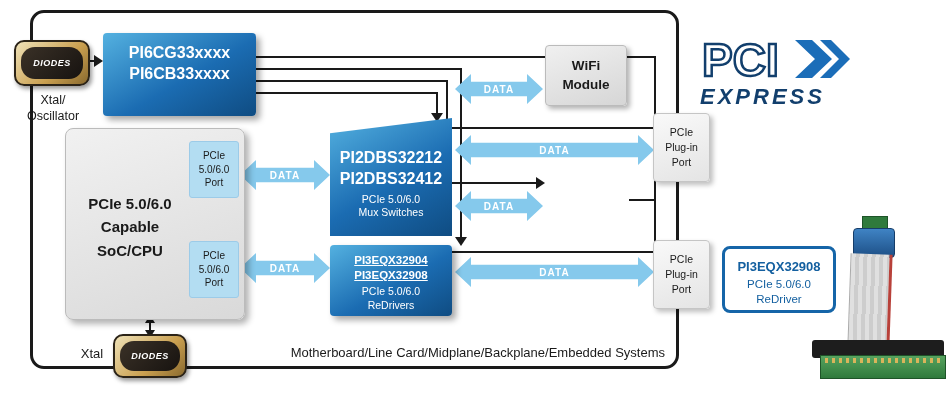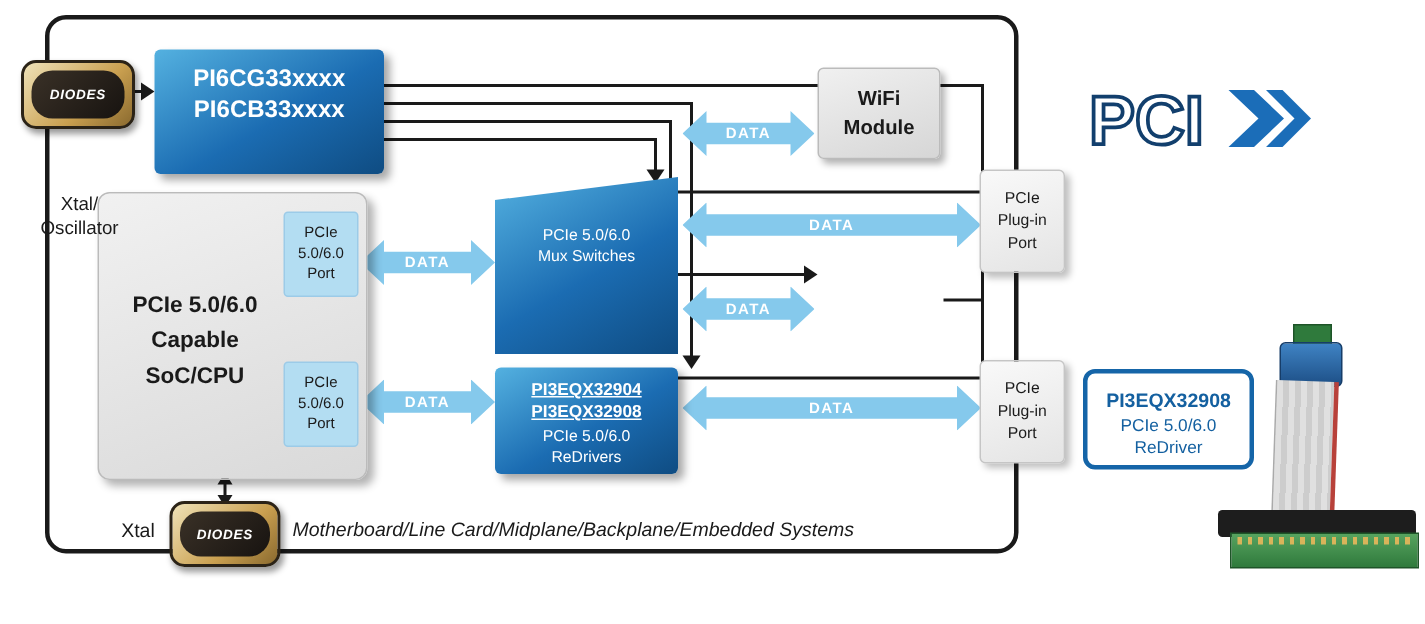--- a/index.html
+++ b/index.html
@@ -77,24 +77,24 @@
   
   .crystal { position:absolute; border-radius:10px; border:2px solid #2b2317;
              background:linear-gradient(135deg,#efe2b8,#caa050 60%,#8a6a2f);
              box-shadow:2px 3px 4px rgba(0,0,0,.4); }
   .crystal-inner { position:absolute; inset:5px; border-radius:14px;
                    background:linear-gradient(135deg,#3a3127,#171310);
                    display:flex; align-items:center; justify-content:center; }
   .crystal-inner span { color:#fff; font-size:9px; font-weight:bold; font-style:italic; letter-spacing:.5px; }
 
   .label { position:absolute; font-size:12.5px; line-height:1.3; text-align:center; }
-  .footer-label { position:absolute; left:195px; top:345px; width:470px; text-align:left; font-size:13px;font-style:italic; }
-
-  
-  .pci-logo { position:absolute; left:700px; top:52px; width:158px;margin-left:24px; }
+  .footer-label { position:absolute; left:195px; top:345px; width:470px; text-align:right; font-size:13px; }
+
+  
+  .pci-logo { position:absolute; left:700px; top:32px; width:158px; }
   .pci-logo .express { font-size:22px; font-weight:bold; font-style:italic; color:#123f6d;
                        letter-spacing:3px; margin-top:-6px; }
 
   
   .riser-top-tab { position:absolute; left:862px; top:216px; width:26px; height:16px;
                    background:#2f7a3c; border:1px solid #1e5428; }
   .riser-top-conn { position:absolute; left:853px; top:228px; width:42px; height:30px;
                     background:linear-gradient(#3f83c4,#1d4f86); border:1px solid #163d69; border-radius:4px; }
   .riser-ribbon { position:absolute; left:849px; top:254px; width:42px; height:92px;
                   background:repeating-linear-gradient(90deg,#e0e0e0 0 4px,#cdcdcd 4px 8px);
@@ -165,20 +165,22 @@
 Capable
 SoC/CPU</div>
   <div class="port ml" style="top:141px;">PCIe
 5.0/6.0
 Port</div>
   <div class="port ml" style="top:241px;">PCIe
 5.0/6.0
 Port</div>
 
   <div class="bluebox mux-box">
+    <div class="parts ml">PI2DBS32212
+PI2DBS32412</div>
     <div class="desc ml">PCIe 5.0/6.0
 Mux Switches</div>
   </div>
 
   <div class="bluebox redriver-box">
     <div class="parts ml">PI3EQX32904
 PI3EQX32908</div>
     <div class="desc ml">PCIe 5.0/6.0
 ReDrivers</div>
   </div>
@@ -197,38 +199,39 @@
     <div class="part">PI3EQX32908</div>
     <div class="desc ml">PCIe 5.0/6.0
 ReDriver</div>
   </div>
 
   <div class="crystal" style="left:14px; top:40px; width:76px; height:46px;">
     <div class="crystal-inner">
         <span>DIODES</span>
       </div>
   </div>
-  <div class="label ml" style="left:8px; top:92px; width:90px;margin-top:36px;">Xtal/
+  <div class="label ml" style="left:8px; top:92px; width:90px;">Xtal/
 Oscillator</div>
 
   <div class="crystal" style="left:113px; top:334px; width:74px; height:44px;">
     <div class="crystal-inner">
         <span>DIODES</span>
       </div>
   </div>
   <div class="label" style="left:74px; top:346px; width:36px; font-size:13px;">Xtal</div>
 
   <div class="footer-label">Motherboard/Line Card/Midplane/Backplane/Embedded Systems</div>
 
   <div class="pci-logo">
     <svg width="158" height="54" viewBox="0 0 158 54">
       <text x="2" y="44" font-size="46" font-weight="bold" fill="#ffffff" stroke="#123f6d" stroke-width="2.5" font-family="Liberation Sans, sans-serif">PCI</text>
       <polygon points="95,8 112,8 132,27 112,46 95,46 115,27" fill="#1b6db8"></polygon>
       <polygon points="120,8 131,8 150,27 131,46 120,46 139,27" fill="#1b6db8"></polygon>
     </svg>
+    <div class="express">EXPRESS</div>
   </div>
 
   <div class="riser-top-tab"></div>
   <div class="riser-top-conn"></div>
   <div class="riser-ribbon"></div>
   <div class="riser-slot"></div>
   <div class="riser-pcb">
       <div class="contacts"></div>
     </div>
 

